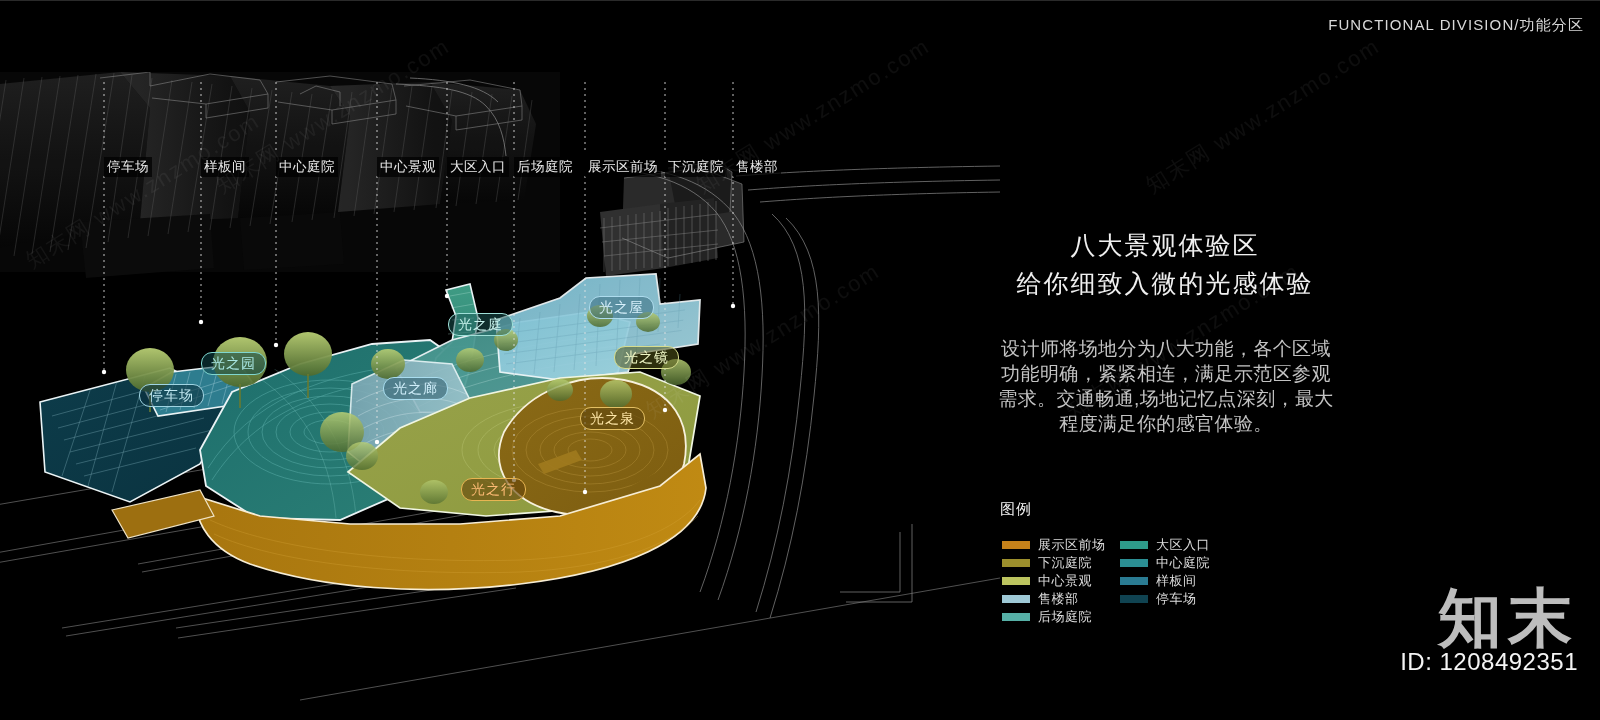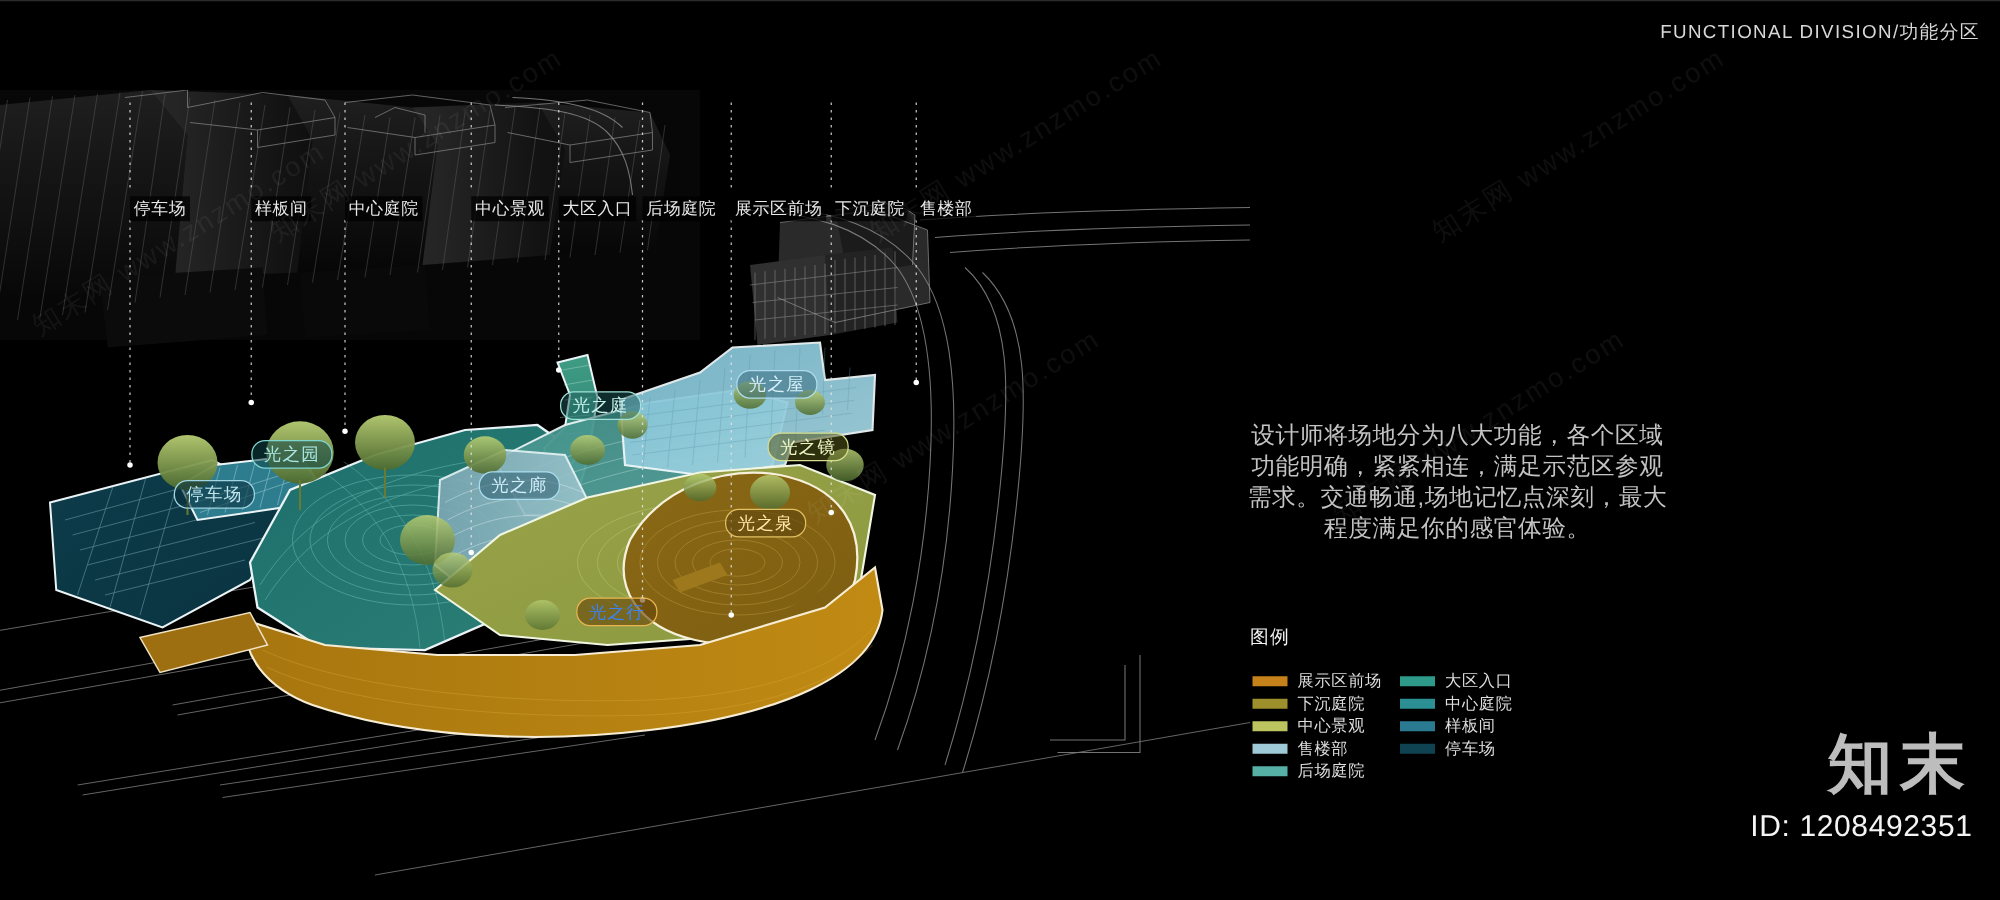--- a/index.html
+++ b/index.html
@@ -32,21 +32,21 @@
   
   .lg-title{position:absolute;left:1000px;top:500px;color:#f2f2f2;font-size:15px;letter-spacing:1px;}
   .lg-col{position:absolute;top:536px;}
   .lg-col.a{left:1002px;}
   .lg-col.b{left:1120px;}
   .lg-row{display:flex;align-items:center;height:17px;margin-bottom:1px;}
   .sw{width:28px;height:8px;margin-right:8px;flex:none;}
   .lg-lbl{color:#ddd;font-size:13px;letter-spacing:.5px;white-space:nowrap;}
 
   
-  .wm{position:absolute;right:22px;top:586px;color:#bdbdbd;font-size:52px;letter-spacing:6px;
+  .wm{position:absolute;right:22px;top:586px;color:#bdbdbd;font-size:64px;letter-spacing:6px;
       font-weight:bold;line-height:1;}
   .wid{position:absolute;right:22px;top:648px;color:#f4f4f4;font-size:24px;letter-spacing:.5px;}
 
   
   .sitewm{position:absolute;color:rgba(255,255,255,.055);font-size:22px;white-space:nowrap;
           transform:rotate(-32deg);transform-origin:left top;letter-spacing:2px;}
 </style>
 </head>
 <body>
 
@@ -463,31 +463,35 @@
       </div>
 
     <div id="pills">
         <div class="pill" style="left: 201px; top: 280px; color: rgb(169, 230, 226); border: 1.4px solid rgb(127, 214, 207); background: rgba(14, 70, 72, 0.55);">光之园</div>
         <div class="pill" style="left: 139px; top: 312px; color: rgb(191, 230, 239); border: 1.4px solid rgb(159, 212, 226); background: rgba(10, 48, 62, 0.6);">停车场</div>
         <div class="pill" style="left: 448px; top: 241px; color: rgb(198, 242, 236); border: 1.4px solid rgb(159, 224, 216); background: rgba(28, 90, 88, 0.5);">光之庭</div>
         <div class="pill" style="left: 383px; top: 305px; color: rgb(207, 238, 250); border: 1.4px solid rgb(169, 221, 239); background: rgba(34, 82, 100, 0.5); text-align: right;">光之廊</div>
         <div class="pill" style="left: 589px; top: 224px; color: rgb(215, 240, 251); border: 1.4px solid rgb(174, 220, 238); background: rgba(44, 96, 116, 0.48);">光之屋</div>
         <div class="pill" style="left: 614px; top: 274px; color: rgb(238, 246, 196); border: 1.4px solid rgb(214, 221, 142); background: rgba(84, 88, 26, 0.55);">光之镜</div>
         <div class="pill" style="left: 580px; top: 335px; color: rgb(255, 231, 168); border: 1.4px solid rgb(227, 191, 99); background: rgba(92, 68, 12, 0.58);">光之泉</div>
-        <div class="pill" style="left: 461px; top: 406px; color: #3b82f6; border: 1.4px solid rgb(232, 181, 82); background: rgba(104, 70, 10, 0.62);">光之行</div>
+        <div class="pill" style="left: 461px; top: 406px; color: #fdba74; border: 1.4px solid rgb(232, 181, 82); background: rgba(104, 70, 10, 0.62);">光之行</div>
       </div>
   </div>
 
   <div class="sitewm" style="left:20px;top:250px;">知末网 www.znzmo.com</div>
   <div class="sitewm" style="left:210px;top:175px;">知末网 www.znzmo.com</div>
   <div class="sitewm" style="left:690px;top:175px;">知末网 www.znzmo.com</div>
   <div class="sitewm" style="left:1140px;top:175px;">知末网 www.znzmo.com</div>
   <div class="sitewm" style="left:640px;top:400px;">知末网 www.znzmo.com</div>
   <div class="sitewm" style="left:1060px;top:400px;">知末网 www.znzmo.com</div>
 
+  <div class="rt-title">
+    <div>八大景观体验区</div>
+    <div>给你细致入微的光感体验</div>
+  </div>
   <div class="rt-body">设计师将场地分为八大功能，各个区域功能明确，紧紧相连，满足示范区参观需求。交通畅通,场地记忆点深刻，最大程度满足你的感官体验。</div>
 
   <div class="lg-title">图例</div>
   <div class="lg-col a" id="lg-a">
       <div class="lg-row">
         <span class="sw" style="background: rgb(198, 130, 26);"></span>
         <span class="lg-lbl">展示区前场</span>
       </div>
       <div class="lg-row">
         <span class="sw" style="background: rgb(156, 143, 44);"></span>

